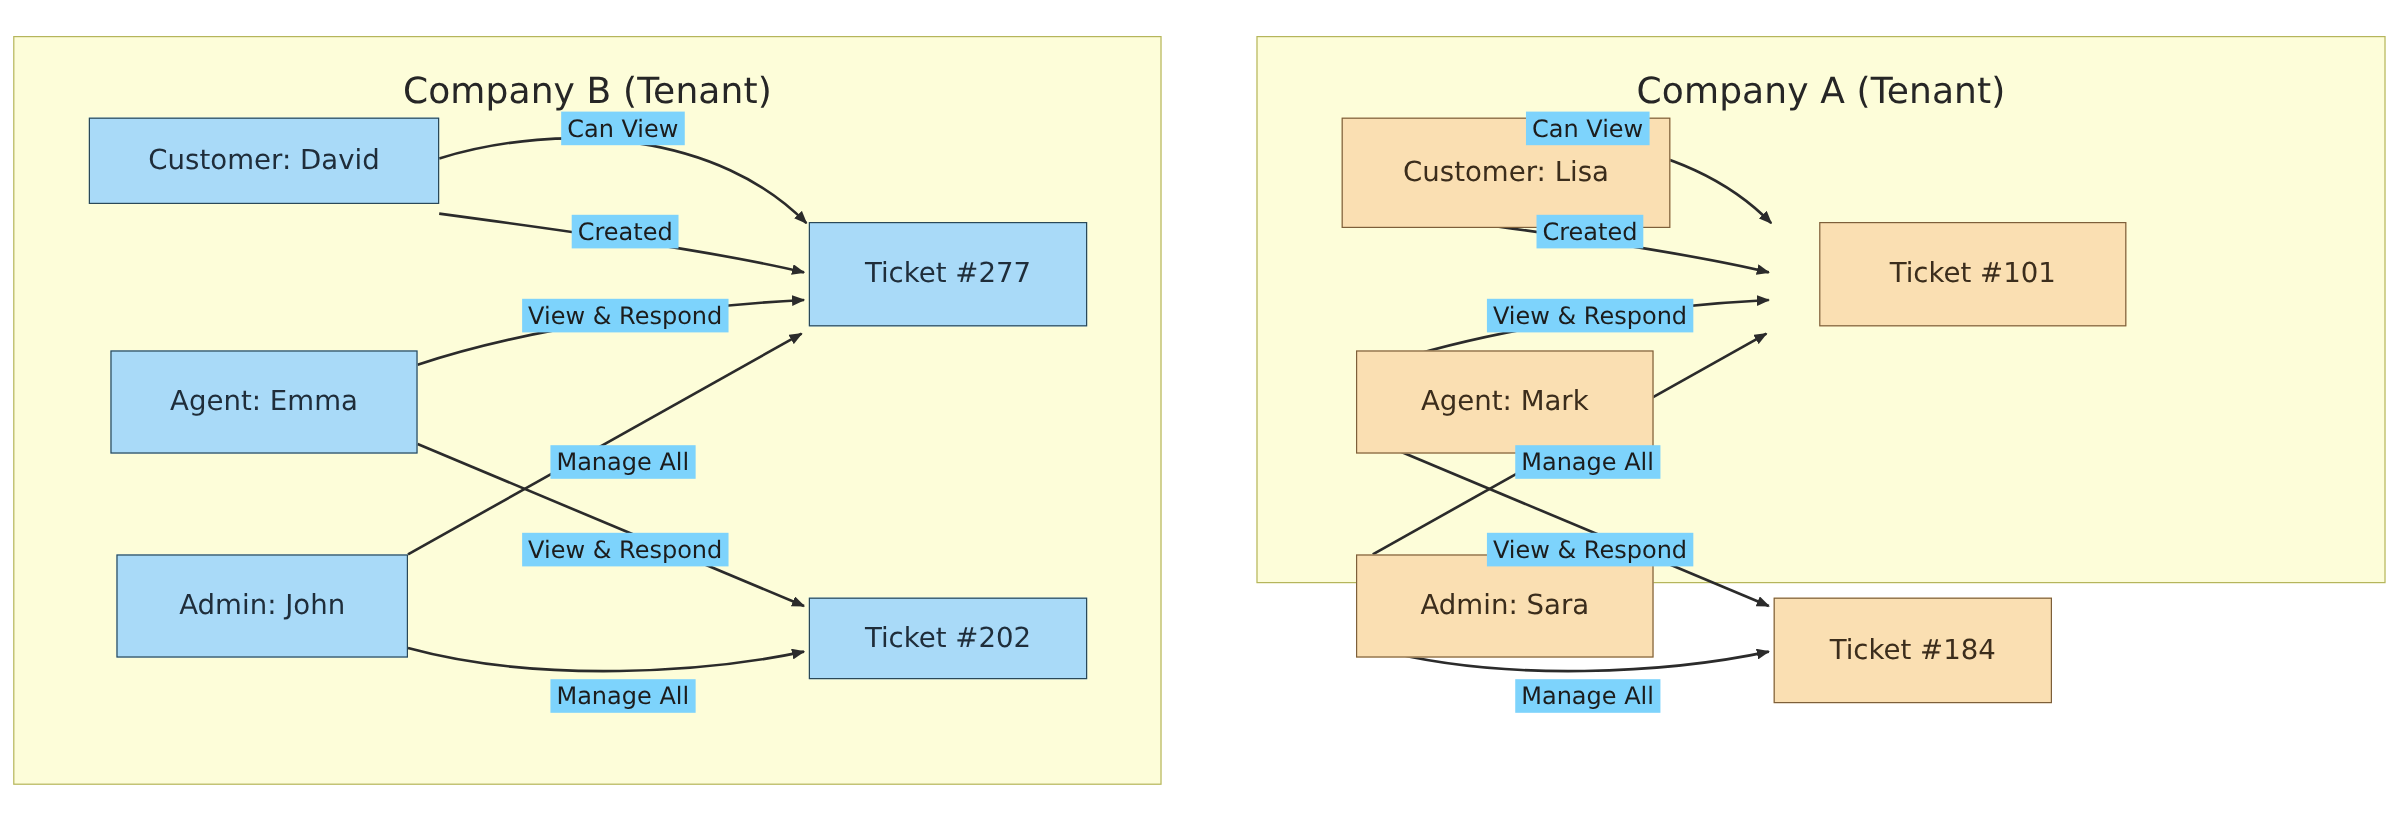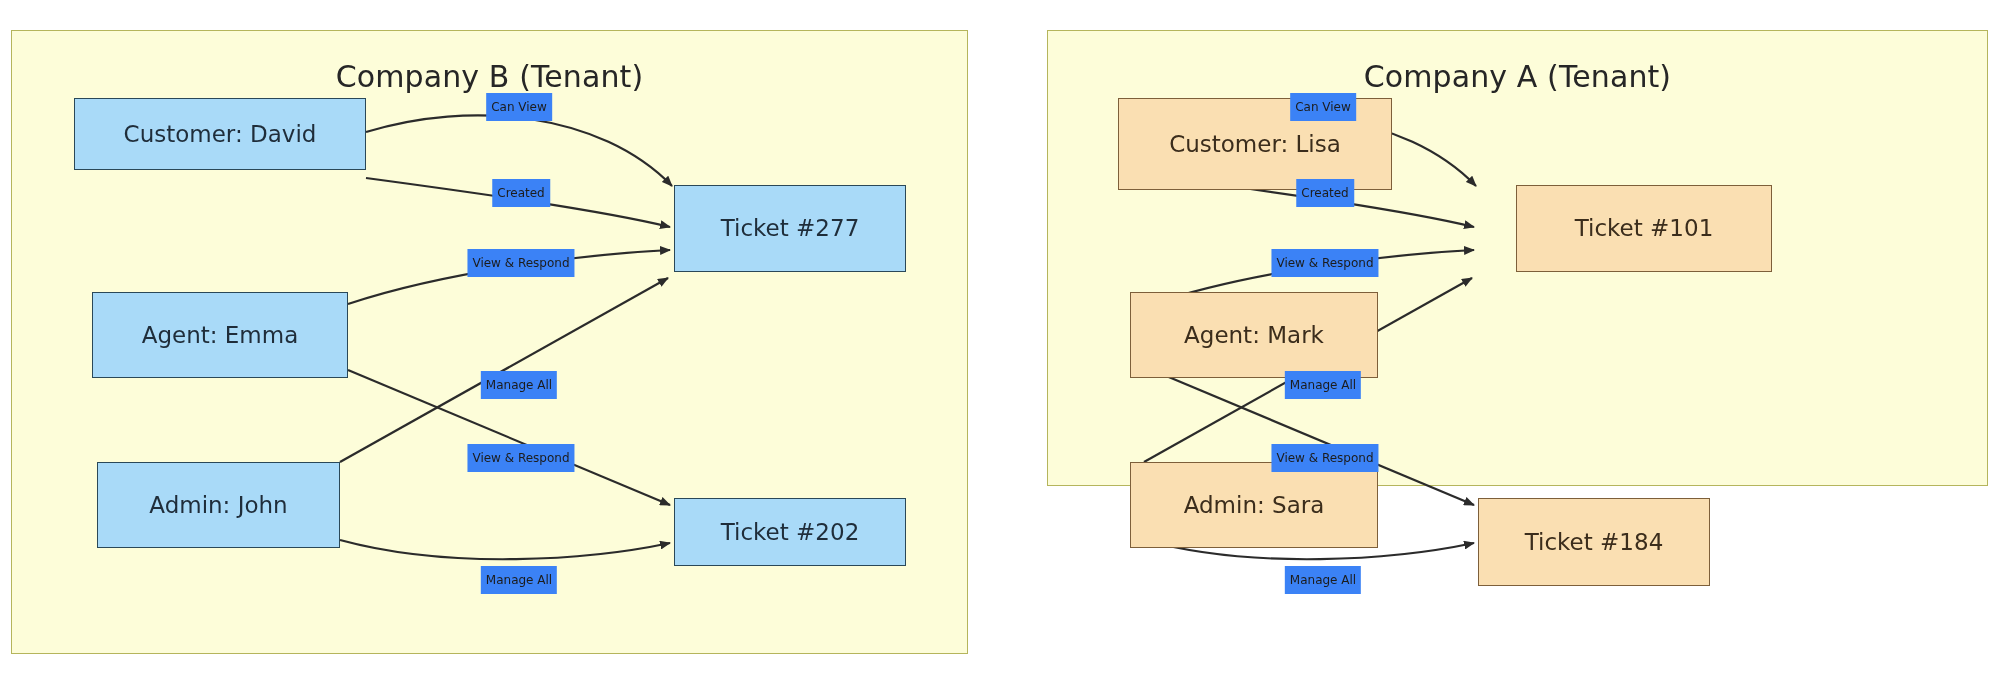--- a/index.html
+++ b/index.html
@@ -14,22 +14,22 @@
 
   .node{position:absolute;box-sizing:border-box;display:flex;
     align-items:center;justify-content:center;
     font-size:23px;line-height:1;text-align:center;}
   .node.blue{background:#a9daf8;border:1.8px solid #2a4858;color:#1f2d3a;}
   .node.orange{background:#fadfb2;border:1.8px solid #7d5f3a;color:#3b2d1c;}
 
   .edges{position:absolute;left:0;top:0;width:2000px;height:678px;
     overflow:visible;pointer-events:none;}
 
-  .edge-label{position:absolute;background:#3b82f6;color:#1c1c1c;
-    font-size:12px;line-height:26px;padding:1px 5px;white-space:nowrap;
+  .edge-label{position:absolute;background:#7dd3fc;color:#1c1c1c;
+    font-size:20px;line-height:26px;padding:1px 5px;white-space:nowrap;
     transform:translate(-50%,-50%);}
 </style>
 </head>
 <body>
 
 <div class="canvas">
 
   <div class="tenant-panel" style="left:11px;top:30px;width:957px;height:624px;">
     <div class="panel-title">Company B (Tenant)</div>
   </div>

